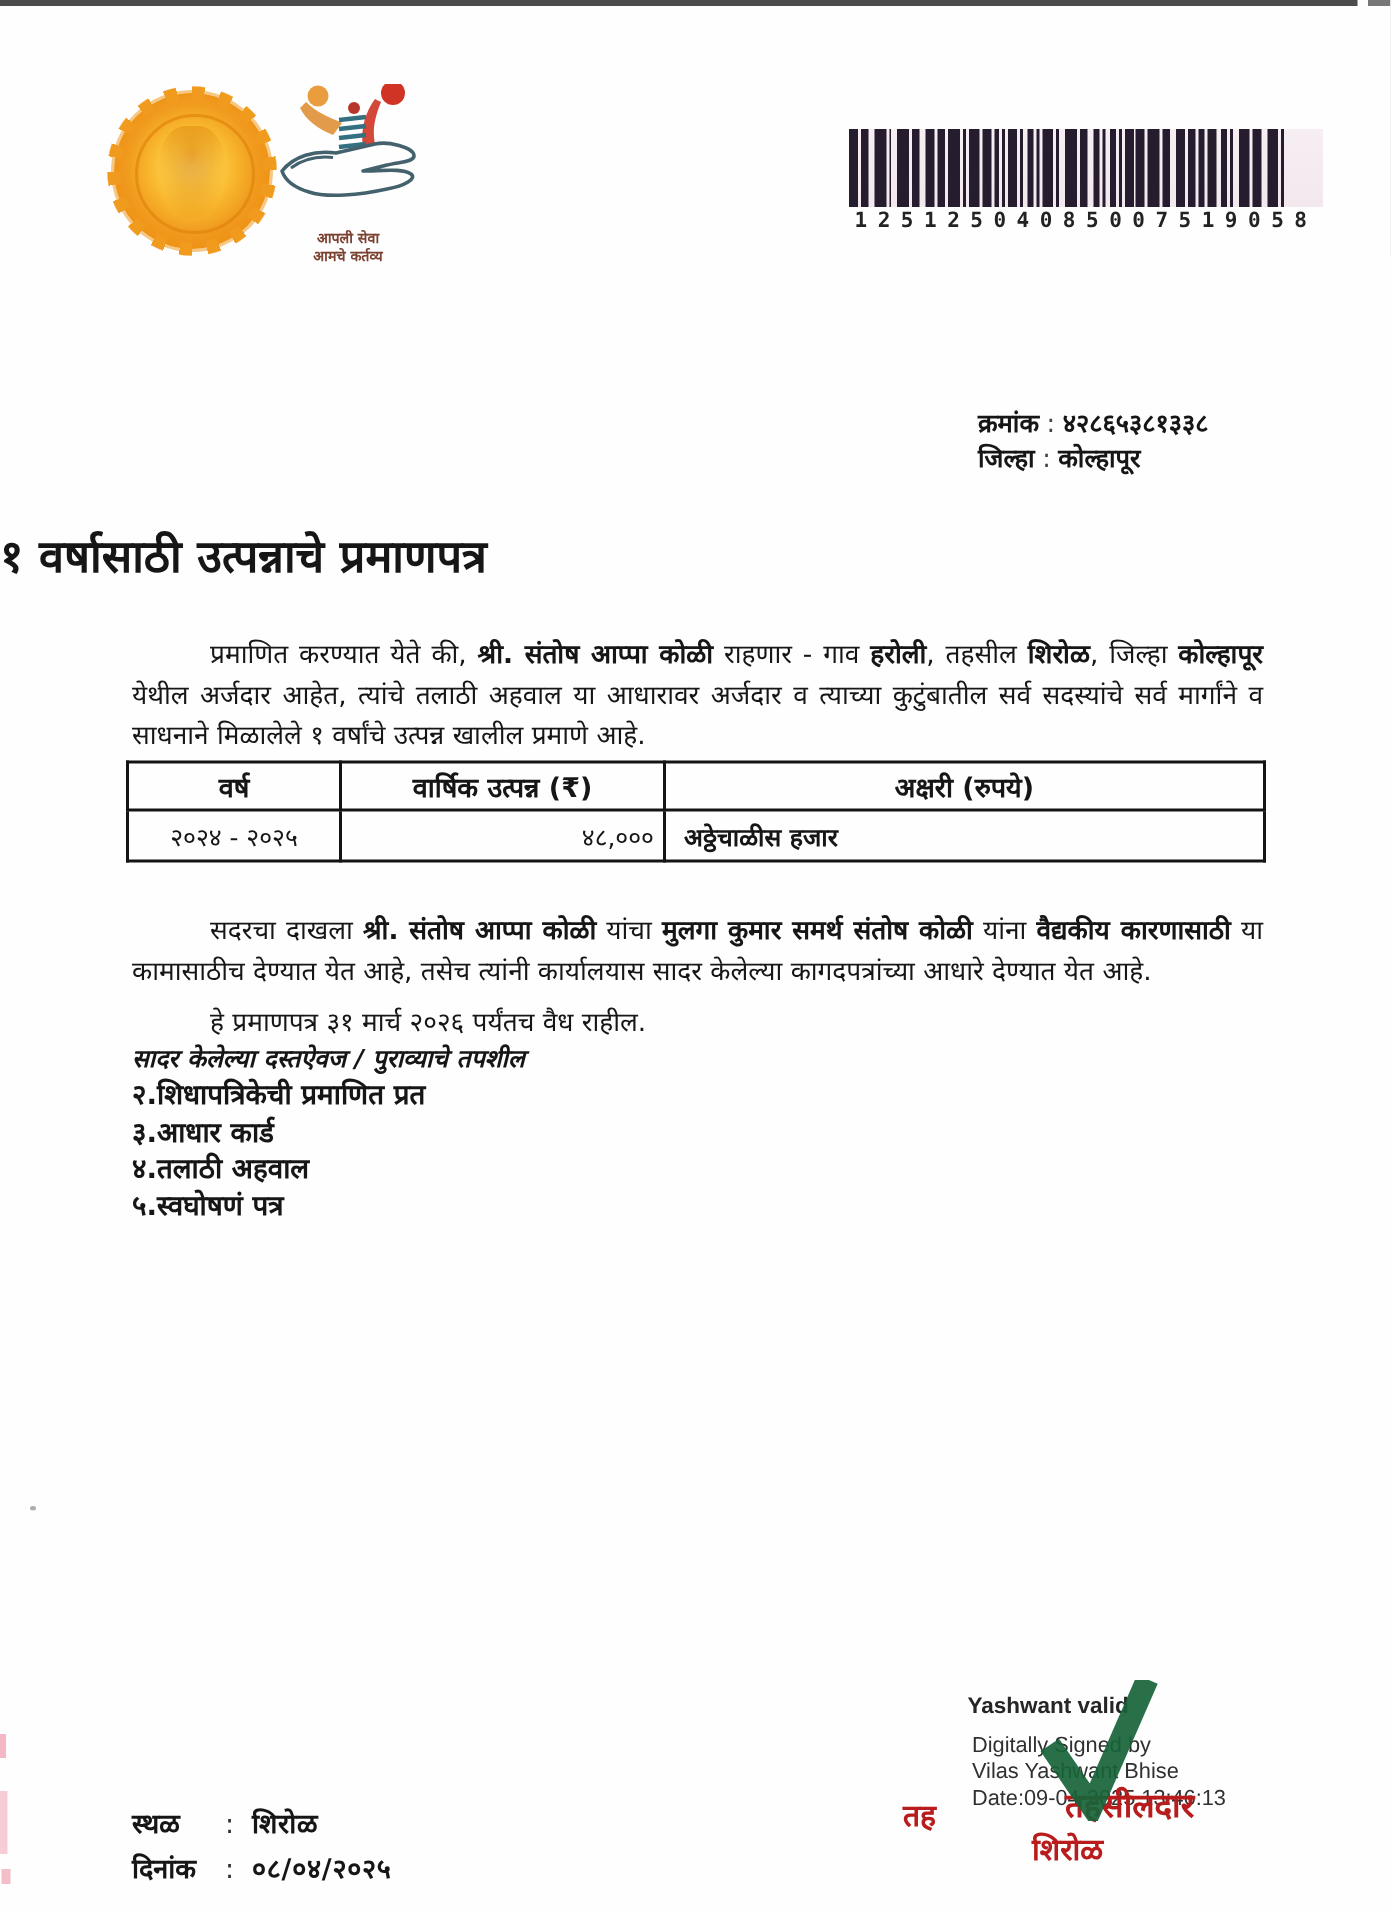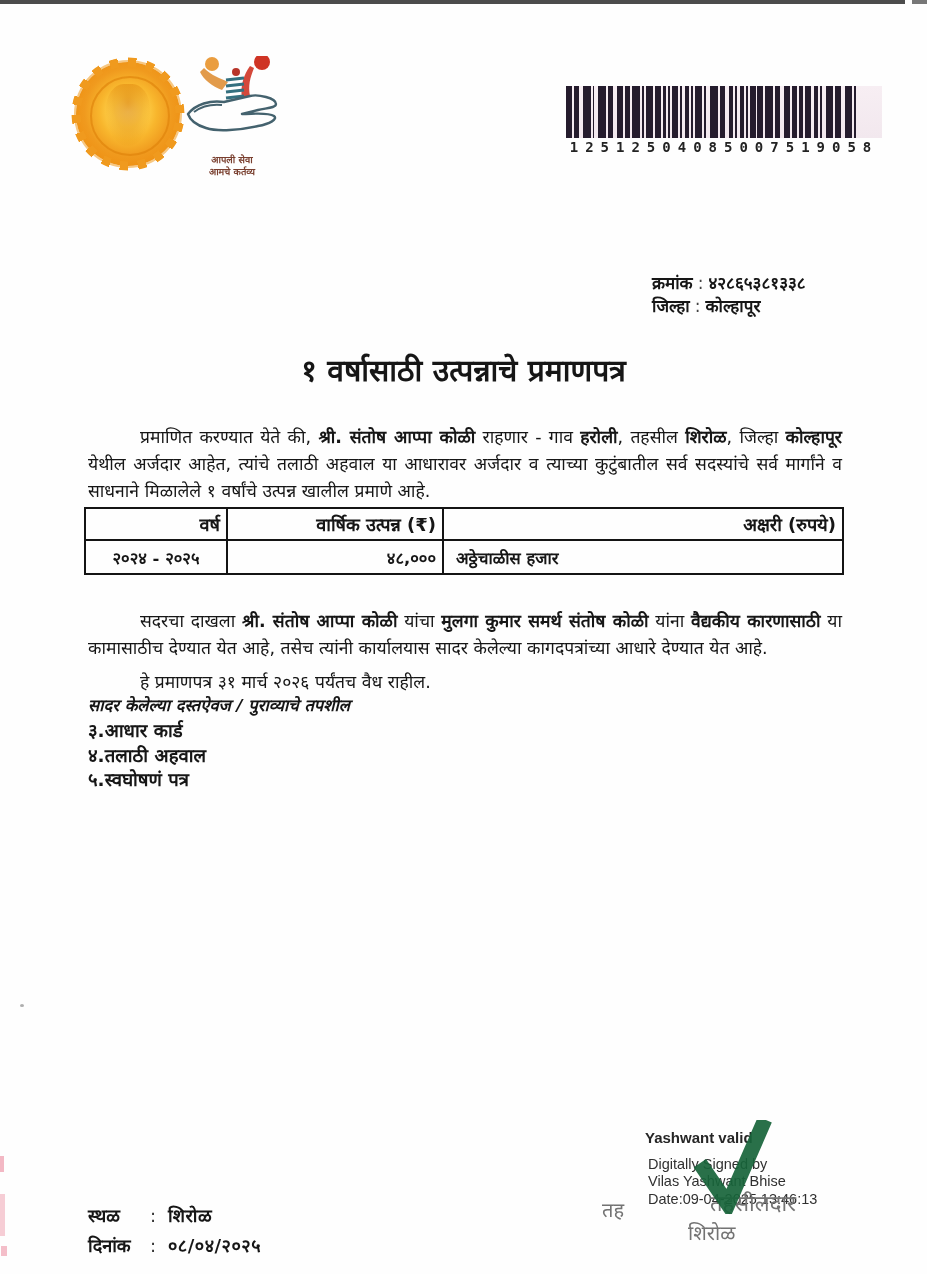--- a/index.html
+++ b/index.html
@@ -40,48 +40,48 @@
   .bdigits{margin-top:1px;text-align:center;font-family:"DejaVu Sans Mono",monospace;
            font-size:14px;letter-spacing:7px;color:#232323;font-weight:600;}
 
   .doc-title{left:0;top:210px;width:927px;margin:0;text-align:center;
              font-size:34px;font-weight:700;letter-spacing:.5px;}
 
   .refblock{left:652px;top:272px;font-size:17px;line-height:23px;}
   .refblock .lab{font-weight:700;}
   .refblock .col{padding:0 5px;color:#444;}
 
-  .heading{left:0;top:349px;width:927px;margin:0;text-align:center;font-size:30px;font-weight:700;}
+  .heading{left:0;top:349px;width:927px;margin:0;text-align:left;font-size:30px;font-weight:700;}
 
   .para{left:88px;width:754px;font-size:17.5px;line-height:27px;text-align:justify;
         text-indent:52px;font-weight:500;}
   .p1{top:406px;}
   .p2{top:590px;}
   .validity{top:651px;text-align:left;}
 
   table.income{left:84px;top:507px;position:absolute;width:760px;border-collapse:collapse;
         table-layout:fixed;}
-  table.income th,table.income td{border:2px solid #141414;padding:2px 6px;font-weight:bold;}
-  table.income th{font-size:18px;font-weight:700;text-align:right;height:26px;}
+  table.income th,table.income td{border:2px solid #141414;padding:2px 6px;}
+  table.income th{font-size:18px;font-weight:700;text-align:center;height:26px;}
   table.income td{font-size:16.5px;height:28px;}
   .c0{width:128px;text-align:center;}
   .c1{width:202px;text-align:right;}
   .c2{text-align:left;padding-left:12px !important;font-weight:600;}
 
   .docs-heading{left:88px;top:693px;font-style:italic;font-size:16.5px;font-weight:600;}
   .docs-list{left:88px;top:719px;font-size:18.5px;font-weight:700;line-height:24.5px;}
   .docs-list div{white-space:nowrap;}
 
   
   .sig{font-family:"Liberation Sans","DejaVu Sans",sans-serif;color:#303030;}
   .sig-valid{left:645px;top:1129px;font-size:15px;font-weight:700;color:#262626;}
   .sig-l1{left:648px;top:1156px;font-size:14.5px;}
   .sig-l2{left:648px;top:1173px;font-size:14.5px;}
   .sig-l3{left:648px;top:1191px;font-size:14.5px;}
-  .stamp{font-weight:400;color:#737373;}
+  .stamp{font-weight:700;color:#b91c1c;}
   .stamp-left{left:602px;top:1196px;font-size:20px;}
   .stamp-title{left:710px;top:1187px;font-size:22px;}
   .stamp-place{left:688px;top:1219px;font-size:20px;}
   .check{left:690px;top:1120px;z-index:4;}
 
   .footer-row{left:88px;font-size:18px;}
   .fr-place{top:1185px;}
   .fr-date{top:1215px;}
   .footer-row .lab{display:inline-block;width:62px;font-weight:700;margin-top:18px;}
   .footer-row .col{display:inline-block;width:18px;color:#333;}
@@ -249,20 +249,21 @@
       </tr>
     </tbody>
   </table>
 
   <p class="abs para p2"><span>सदरचा दाखला </span><span class="b">श्री. संतोष आप्पा कोळी</span><span> यांचा </span><span class="b">मुलगा कुमार समर्थ संतोष कोळी</span><span> यांना </span><span class="b">वैद्यकीय कारणासाठी</span><span> या कामासाठीच देण्यात येत आहे, तसेच त्यांनी कार्यालयास सादर केलेल्या कागदपत्रांच्या आधारे देण्यात येत आहे.</span></p>
 
   <p class="abs para validity">हे प्रमाणपत्र ३१ मार्च २०२६ पर्यंतच वैध राहील.</p>
 
   <div class="abs docs-heading">सादर केलेल्या दस्तऐवज / पुराव्याचे तपशील</div>
   <div class="abs docs-list">
+    <div>२.शिधापत्रिकेची प्रमाणित प्रत</div>
     <div>३.आधार कार्ड</div>
     <div>४.तलाठी अहवाल</div>
     <div>५.स्वघोषणं पत्र</div>
   </div>
 
   <div class="abs sig sig-valid">Yashwant valid</div>
   <div class="abs sig sig-l1">Digitally Signed by</div>
   <div class="abs sig sig-l2">Vilas Yashwant Bhise</div>
   <div class="abs sig sig-l3">Date:09-04-2025 13:46:13</div>
   <div class="abs stamp stamp-left">तह</div>

